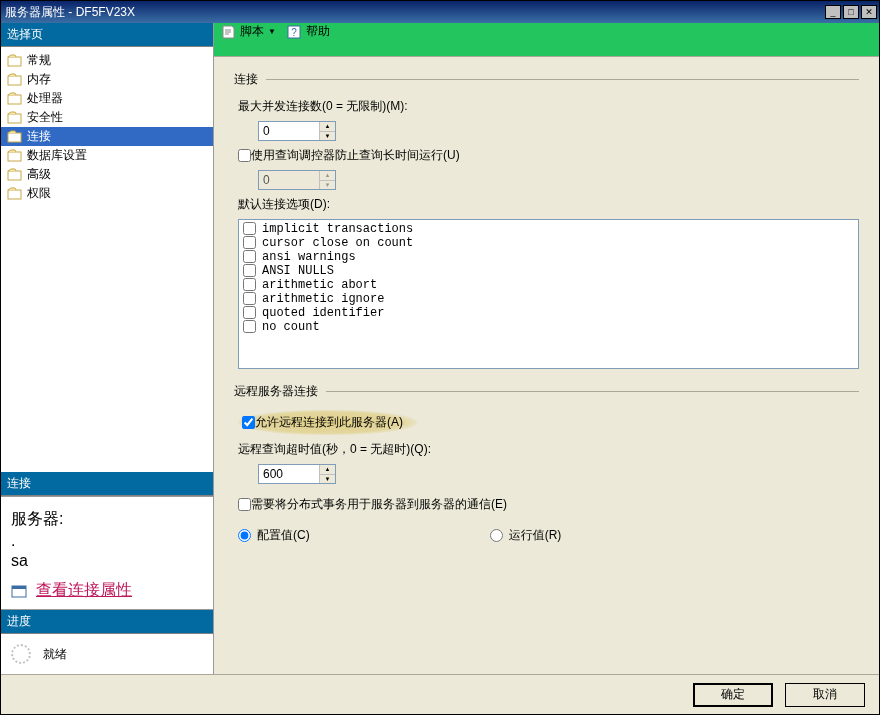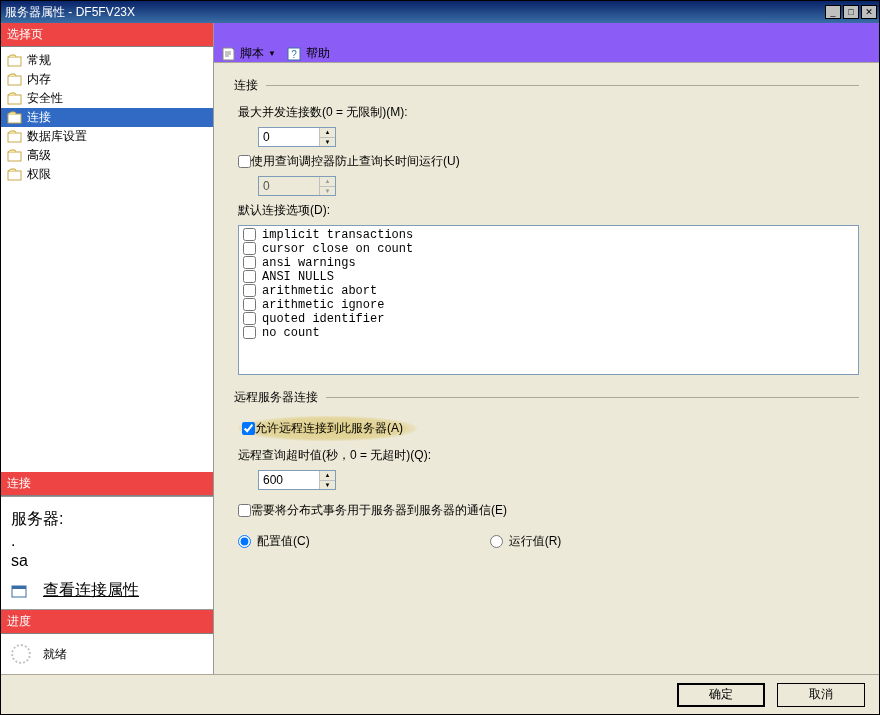--- a/index.html
+++ b/index.html
@@ -51,21 +51,21 @@
   min-height: 0;
 }
 .sidebar {
   width: 213px;
   border-right: 1px solid #999;
   display: flex;
   flex-direction: column;
   background: #fff;
 }
 .side-section-header {
-  background: #ef4444;
+  background: #0369a1;
   color: #fff;
   padding: 3px 6px;
   font-size: 12px;
   border-bottom: 1px solid #818181;
 }
 .side-section {
   background: #fff;
   padding: 4px 0;
 }
 .side-tree {
@@ -90,24 +90,24 @@
 .side-fill { flex: 1; background: #fff; }
 .side-conn {
   border-top: 1px solid #999;
   padding: 6px 10px 8px;
   font-size: 16px;
   background: #fff;
 }
 .side-conn .lbl { margin-top: 6px; }
 .side-conn .val { margin-top: 2px; }
 .link {
-  color: #000000;
+  color: #be185d;
   text-decoration: underline;
   cursor: pointer;
-  margin-left: 16px;
+  margin-left: 9px;
 }
 .linkrow { display:flex; align-items:center; margin-top:10px; }
 .progress-section {
   border-top: 1px solid #999;
   background: #fff;
 }
 .prog-body {
   display: flex;
   align-items: center;
   padding: 10px;
@@ -118,25 +118,25 @@
   border: 2px dotted #c0c0c0;
   border-radius: 50%;
 }
 .content {
   flex: 1;
   display: flex;
   flex-direction: column;
   background: #ece9d8;
 }
 .toolbar {
-  height: 40px;
-  background: #8b5cf6;
+  height: 34px;
+  background: #22c55e;
   border-bottom: 1px solid #aca899;
   display: flex;
-  align-items: flex-end;
+  align-items: flex-start;
   padding: 0 6px;
   gap: 10px;
 }
 .tool-item {
   display: flex;
   align-items: center;
   gap: 4px;
   cursor: pointer;
 }
 .tool-icon {
@@ -230,21 +230,21 @@
 .footer {
   height: 40px;
   border-top: 1px solid #aca899;
   display: flex;
   justify-content: flex-end;
   align-items: center;
   gap: 12px;
   padding: 0 14px;
 }
 .btn {
-  width: 88px;
+  width: 80px;
   height: 24px;
   border: 1px solid #000;
   background: #ece9d8;
   cursor: pointer;
   font-size: 12px;
 }
 .btn.primary { box-shadow: 0 0 0 1px #000 inset; }
 </style>
 </head>
 <body>
@@ -275,20 +275,29 @@
                 <span>常规</span>
               </li>
               <li>
                 <span class="tree-icon">
                   <svg viewBox="0 0 16 14">
                     <rect x="1" y="3" width="13" height="9" fill="#fff" stroke="#c9a94a"></rect>
                     <path d="M1 3l3-2h4l1 2" fill="#f5e6a8" stroke="#c9a94a"></path>
                   </svg>
                 </span>
                 <span>内存</span>
+              </li>
+              <li>
+                <span class="tree-icon">
+                  <svg viewBox="0 0 16 14">
+                    <rect x="1" y="3" width="13" height="9" fill="#fff" stroke="#c9a94a"></rect>
+                    <path d="M1 3l3-2h4l1 2" fill="#f5e6a8" stroke="#c9a94a"></path>
+                  </svg>
+                </span>
+                <span>处理器</span>
               </li>
               <li>
                 <span class="tree-icon">
                   <svg viewBox="0 0 16 14">
                     <rect x="1" y="3" width="13" height="9" fill="#fff" stroke="#c9a94a"></rect>
                     <path d="M1 3l3-2h4l1 2" fill="#f5e6a8" stroke="#c9a94a"></path>
                   </svg>
                 </span>
                 <span>安全性</span>
               </li>

